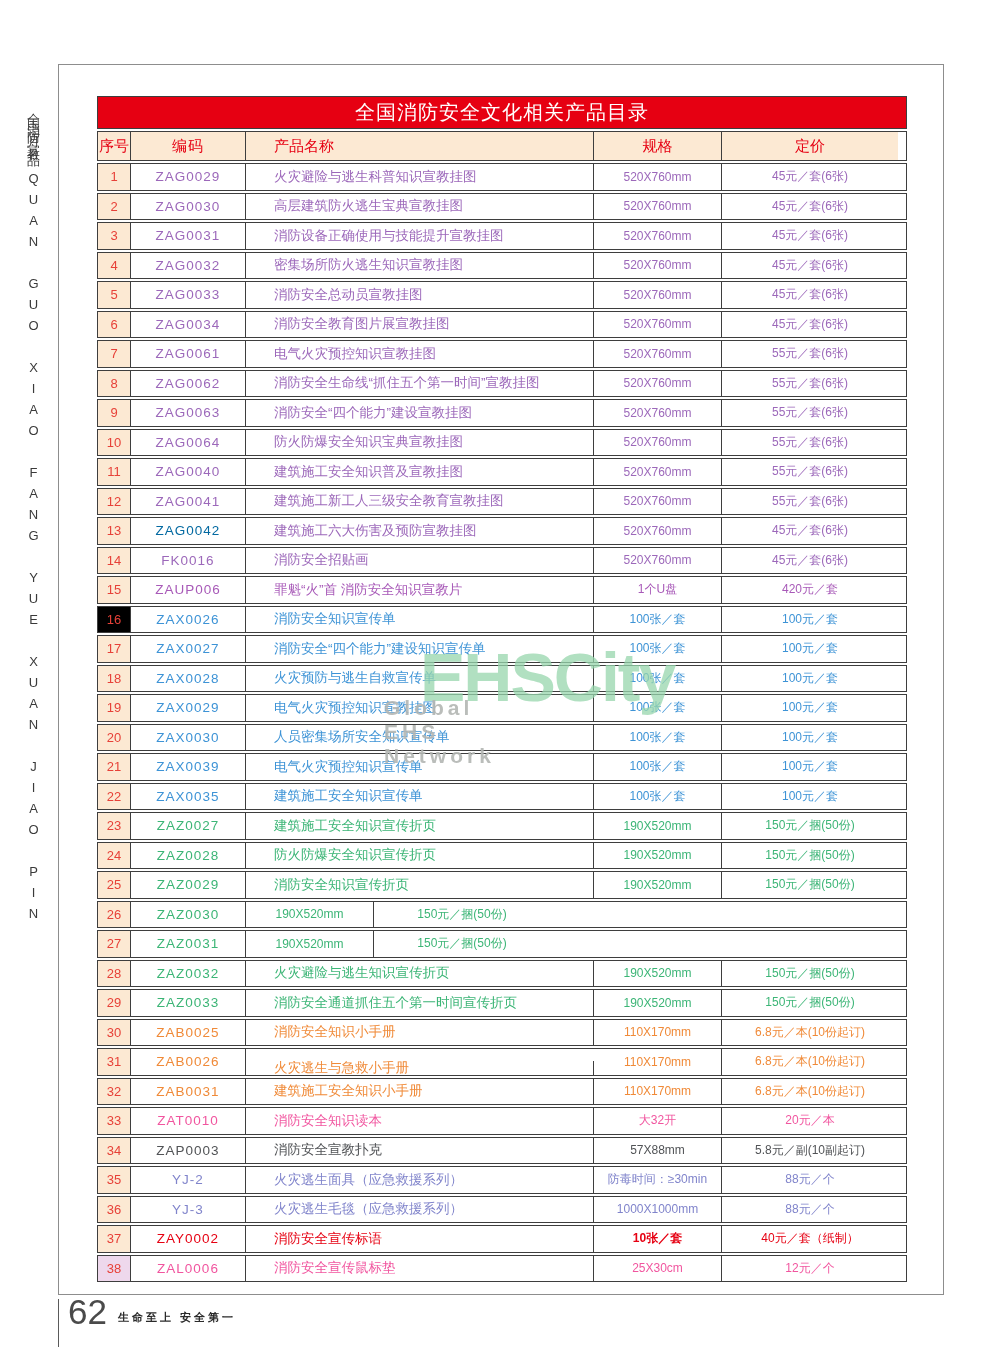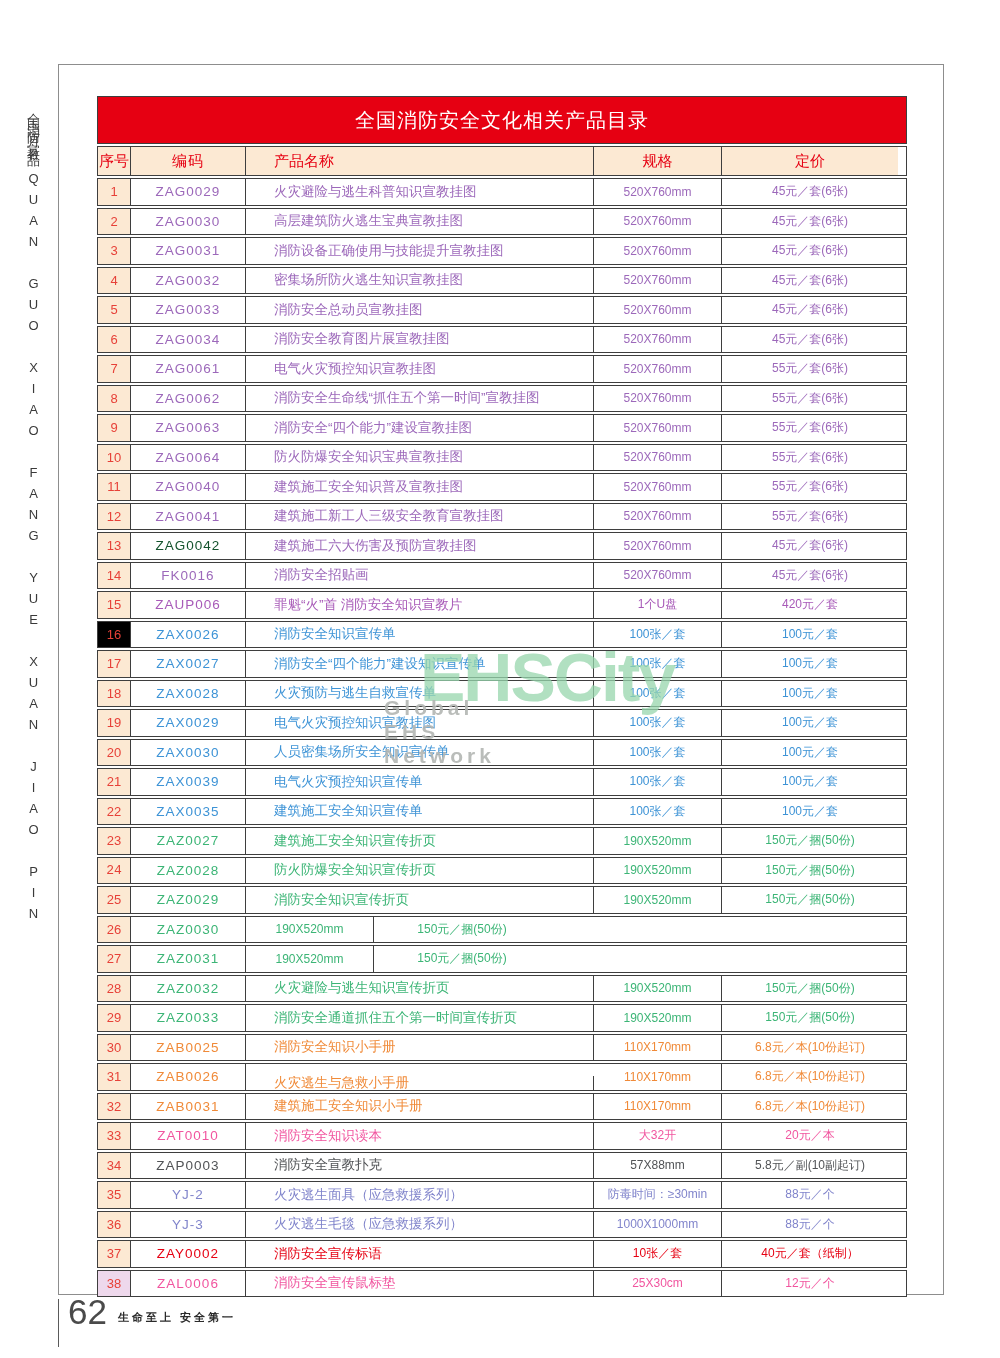--- a/index.html
+++ b/index.html
@@ -14,21 +14,21 @@
   }
   .sidebar-text{
     position:absolute;left:24px;top:102px;height:640px;
     writing-mode:vertical-lr;text-orientation:upright;
     font-size:13px;color:#3a3a3a;letter-spacing:6px;white-space:nowrap;
   }
   .catalog{
     position:absolute;left:97px;top:96px;width:810px;
   }
   .title-bar{
-    height:48px;border:1px solid #3e3e3e;box-sizing:border-box;
+    height:33px;border:1px solid #3e3e3e;box-sizing:border-box;
     display:flex;align-items:center;justify-content:center;
     color:#ffffff;font-size:20px;letter-spacing:1px;
   }
   .t-row{
     display:flex;margin-top:2px;border:1px solid #3e3e3e;box-sizing:border-box;
     background:#fff;
   }
   .t-row.head{height:30px;}
   .t-row.body-row{height:27.5px;}
   .cell{
@@ -173,21 +173,21 @@
   <div class="t-row body-row">
     <div class="cell c-no" style="background: rgb(252, 233, 211); color: rgb(231, 65, 56);">12</div>
     <div class="cell c-code" style="color: rgb(156, 104, 186);">ZAG0041</div>
     <div class="cell c-name" style="color: rgb(156, 104, 186);">建筑施工新工人三级安全教育宣教挂图</div>
     <div class="cell c-spec" style="color: rgb(156, 104, 186);">520X760mm</div>
     <div class="cell c-price" style="color: rgb(156, 104, 186);">55元／套(6张)</div>
   </div>
 
   <div class="t-row body-row">
     <div class="cell c-no" style="background: rgb(252, 233, 211); color: rgb(231, 65, 56);">13</div>
-    <div class="cell c-code" style="color: #14532d; text-align: center;">ZAG0042</div>
+    <div class="cell c-code" style="color: #0369a1; text-align: center;">ZAG0042</div>
     <div class="cell c-name" style="color: rgb(156, 104, 186);">建筑施工六大伤害及预防宣教挂图</div>
     <div class="cell c-spec" style="color: rgb(156, 104, 186);">520X760mm</div>
     <div class="cell c-price" style="color: rgb(156, 104, 186);">45元／套(6张)</div>
   </div>
 
   <div class="t-row body-row">
     <div class="cell c-no" style="background: rgb(252, 233, 211); color: rgb(231, 65, 56);">14</div>
     <div class="cell c-code" style="color: rgb(156, 104, 186);">FK0016</div>
     <div class="cell c-name" style="color: rgb(156, 104, 186);">消防安全招贴画</div>
     <div class="cell c-spec" style="color: rgb(156, 104, 186);">520X760mm</div>
@@ -260,21 +260,21 @@
 
   <div class="t-row body-row">
     <div class="cell c-no" style="background: rgb(252, 233, 211); color: rgb(231, 65, 56);">23</div>
     <div class="cell c-code" style="color: rgb(60, 181, 118);">ZAZ0027</div>
     <div class="cell c-name" style="color: rgb(60, 181, 118);">建筑施工安全知识宣传折页</div>
     <div class="cell c-spec" style="color: rgb(60, 181, 118);">190X520mm</div>
     <div class="cell c-price" style="color: rgb(60, 181, 118);">150元／捆(50份)</div>
   </div>
 
   <div class="t-row body-row">
-    <div class="cell c-no" style="background: rgb(252, 233, 211); color: rgb(231, 65, 56); font-family: Liberation Mono, monospace;">24</div>
+    <div class="cell c-no" style="background: rgb(252, 233, 211); color: rgb(231, 65, 56);">24</div>
     <div class="cell c-code" style="color: rgb(60, 181, 118);">ZAZ0028</div>
     <div class="cell c-name" style="color: rgb(60, 181, 118);">防火防爆安全知识宣传折页</div>
     <div class="cell c-spec" style="color: rgb(60, 181, 118);">190X520mm</div>
     <div class="cell c-price" style="color: rgb(60, 181, 118);">150元／捆(50份)</div>
   </div>
 
   <div class="t-row body-row">
     <div class="cell c-no" style="background: rgb(252, 233, 211); color: rgb(231, 65, 56);">25</div>
     <div class="cell c-code" style="color: rgb(60, 181, 118);">ZAZ0029</div>
     <div class="cell c-name" style="color: rgb(60, 181, 118);">消防安全知识宣传折页</div>
@@ -365,21 +365,21 @@
     <div class="cell c-code" style="color: rgb(128, 132, 203);">YJ-3</div>
     <div class="cell c-name" style="color: rgb(128, 132, 203);">火灾逃生毛毯（应急救援系列）</div>
     <div class="cell c-spec" style="color: rgb(128, 132, 203);">1000X1000mm</div>
     <div class="cell c-price" style="color: rgb(128, 132, 203);">88元／个</div>
   </div>
 
   <div class="t-row body-row">
     <div class="cell c-no" style="background: rgb(252, 233, 211); color: rgb(231, 65, 56);">37</div>
     <div class="cell c-code" style="color: rgb(230, 0, 18);">ZAY0002</div>
     <div class="cell c-name" style="color: rgb(230, 0, 18);">消防安全宣传标语</div>
-    <div class="cell c-spec" style="color: rgb(230, 0, 18);">10张／套</div>
+    <div class="cell c-spec" style="color: rgb(230, 0, 18); font-weight: bold;">10张／套</div>
     <div class="cell c-price" style="color: rgb(230, 0, 18);">40元／套（纸制）</div>
   </div>
 
   <div class="t-row body-row">
     <div class="cell c-no" style="background: rgb(238, 216, 236); color: rgb(231, 65, 56);">38</div>
     <div class="cell c-code" style="color: rgb(241, 85, 159);">ZAL0006</div>
     <div class="cell c-name" style="color: rgb(241, 85, 159);">消防安全宣传鼠标垫</div>
     <div class="cell c-spec" style="color: rgb(241, 85, 159);">25X30cm</div>
     <div class="cell c-price" style="color: rgb(241, 85, 159);">12元／个</div>
   </div>

